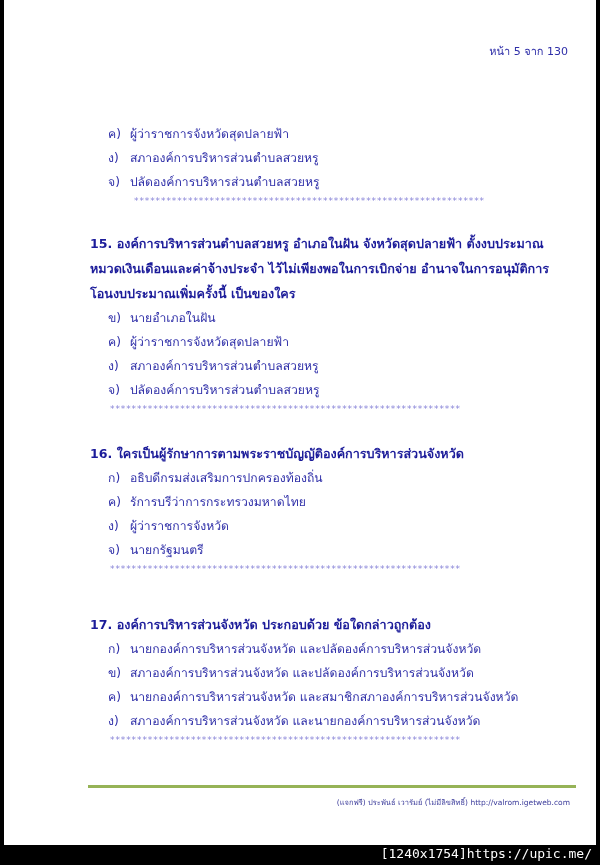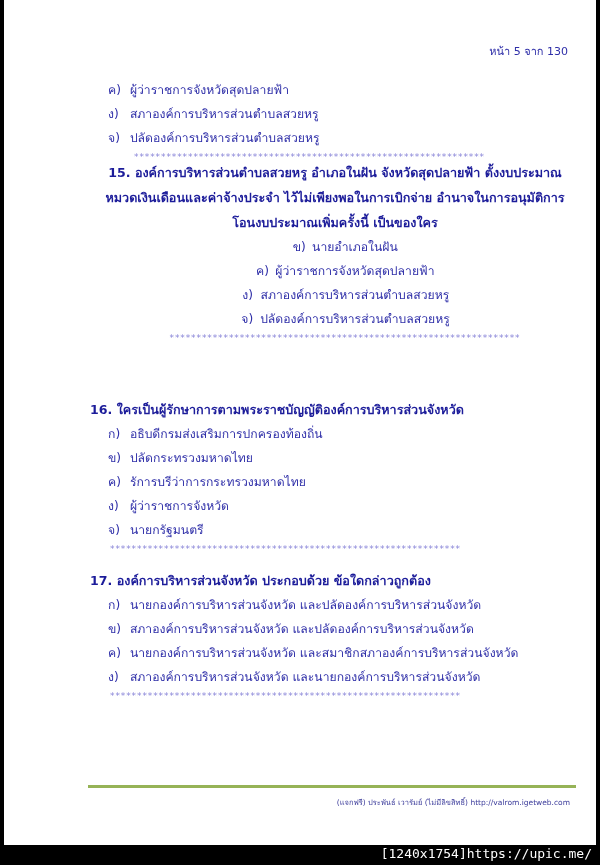--- a/index.html
+++ b/index.html
@@ -6,21 +6,21 @@
   body {
     width: 600px; height: 865px; background: #000; position: relative; overflow: hidden;
     font-family: "DejaVu Sans", "Liberation Sans", sans-serif;
   }
   .page {
     position: absolute; left: 4px; top: 0; width: 592px; height: 845px; background: #ffffff;
   }
   .page-number {
     position: absolute; right: 28px; top: 42px; font-size: 11px; color: #2e2ea8;
   }
-  .q-block { position: absolute; left: 86px; width: 490px; }
+  .q-block { position: absolute; left: 86px; width: 490px; margin-top: 44px; }
   .option {
     font-size: 12.2px; color: #2e2ea8; height: 24px; line-height: 24px; white-space: nowrap;
     padding-left: 18px;
   }
   .option .letter { display: inline-block; width: 18px; }
   .question {
     font-size: 12.6px; font-weight: bold; color: #1c1c9a; line-height: 25px; white-space: nowrap;
   }
   .separator {
     font-size: 9px; color: #8a86d8; letter-spacing: 0.9px; height: 14px; line-height: 14px;
@@ -43,35 +43,34 @@
 <div class="page">
   <div class="page-number">หน้า 5 จาก 130</div>
 
   <div class="q-block" style="top:78px;">
     <div class="option"><span class="letter">ค)</span> <span>ผู้ว่าราชการจังหวัดสุดปลายฟ้า</span></div>
     <div class="option"><span class="letter">ง)</span> <span>สภาองค์การบริหารส่วนตำบลสวยหรู</span></div>
     <div class="option"><span class="letter">จ)</span> <span>ปลัดองค์การบริหารส่วนตำบลสวยหรู</span></div>
     <div class="separator" style="padding-left:44px;">*****************************************************************</div>
   </div>
 
-  <div class="q-block" style="top:160px;text-align:center;">
+  <div class="q-block" style="top:187px;">
     <div class="question">15. องค์การบริหารส่วนตำบลสวยหรู อำเภอในฝัน จังหวัดสุดปลายฟ้า ตั้งงบประมาณ</div>
     <div class="question">หมวดเงินเดือนและค่าจ้างประจำ ไว้ไม่เพียงพอในการเบิกจ่าย อำนาจในการอนุมัติการ</div>
     <div class="question">โอนงบประมาณเพิ่มครั้งนี้ เป็นของใคร</div>
     <div class="option"><span class="letter">ข)</span> <span>นายอำเภอในฝัน</span></div>
     <div class="option"><span class="letter">ค)</span> <span>ผู้ว่าราชการจังหวัดสุดปลายฟ้า</span></div>
     <div class="option"><span class="letter">ง)</span> <span>สภาองค์การบริหารส่วนตำบลสวยหรู</span></div>
     <div class="option"><span class="letter">จ)</span> <span>ปลัดองค์การบริหารส่วนตำบลสวยหรู</span></div>
     <div class="separator" style="padding-left:20px;">*****************************************************************</div>
   </div>
 
   <div class="q-block" style="top:397px;">
     <div class="question">16. ใครเป็นผู้รักษาการตามพระราชบัญญัติองค์การบริหารส่วนจังหวัด</div>
     <div class="option"><span class="letter">ก)</span> <span>อธิบดีกรมส่งเสริมการปกครองท้องถิ่น</span></div>
-    <div class="option"><span class="letter">ข)</span> <span>ปลัดกระทรวงมหาดไทย</span></div>
     <div class="option"><span class="letter">ค)</span> <span>รัการบรีว่าการกระทรวงมหาดไทย</span></div>
     <div class="option"><span class="letter">ง)</span> <span>ผู้ว่าราชการจังหวัด</span></div>
     <div class="option"><span class="letter">จ)</span> <span>นายกรัฐมนตรี</span></div>
     <div class="separator" style="padding-left:20px;">*****************************************************************</div>
   </div>
 
   <div class="q-block" style="top:568px;">
     <div class="question">17. องค์การบริหารส่วนจังหวัด ประกอบด้วย ข้อใดกล่าวถูกต้อง</div>
     <div class="option"><span class="letter">ก)</span> <span>นายกองค์การบริหารส่วนจังหวัด และปลัดองค์การบริหารส่วนจังหวัด</span></div>
     <div class="option"><span class="letter">ข)</span> <span>สภาองค์การบริหารส่วนจังหวัด และปลัดองค์การบริหารส่วนจังหวัด</span></div>

